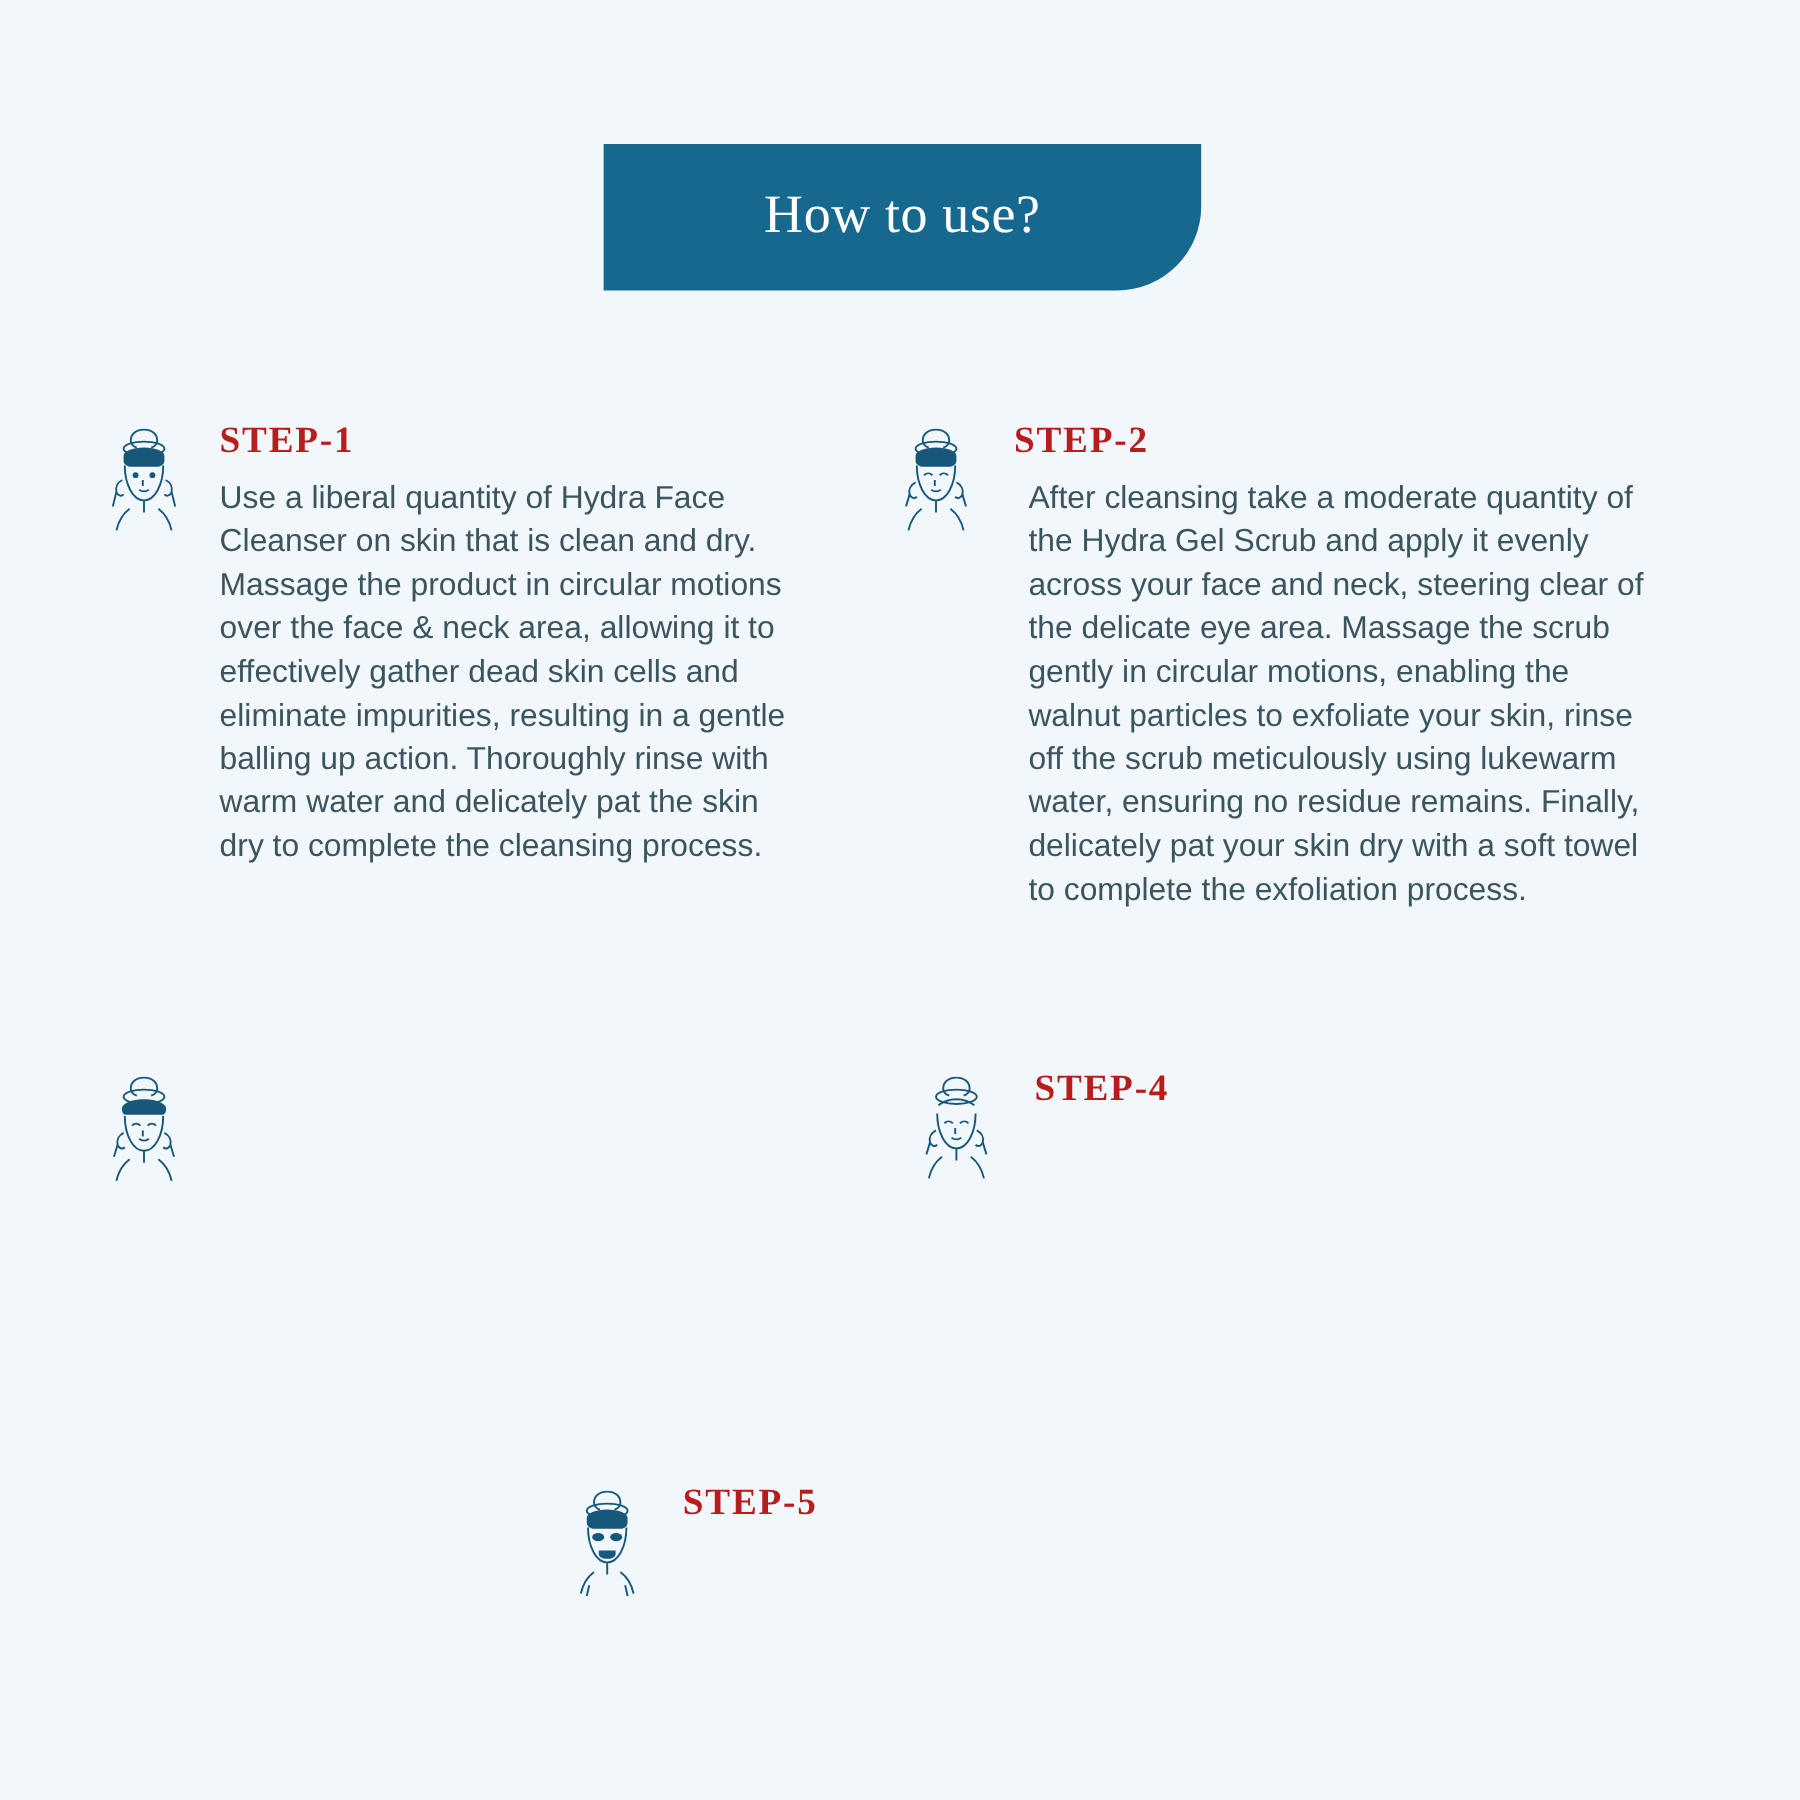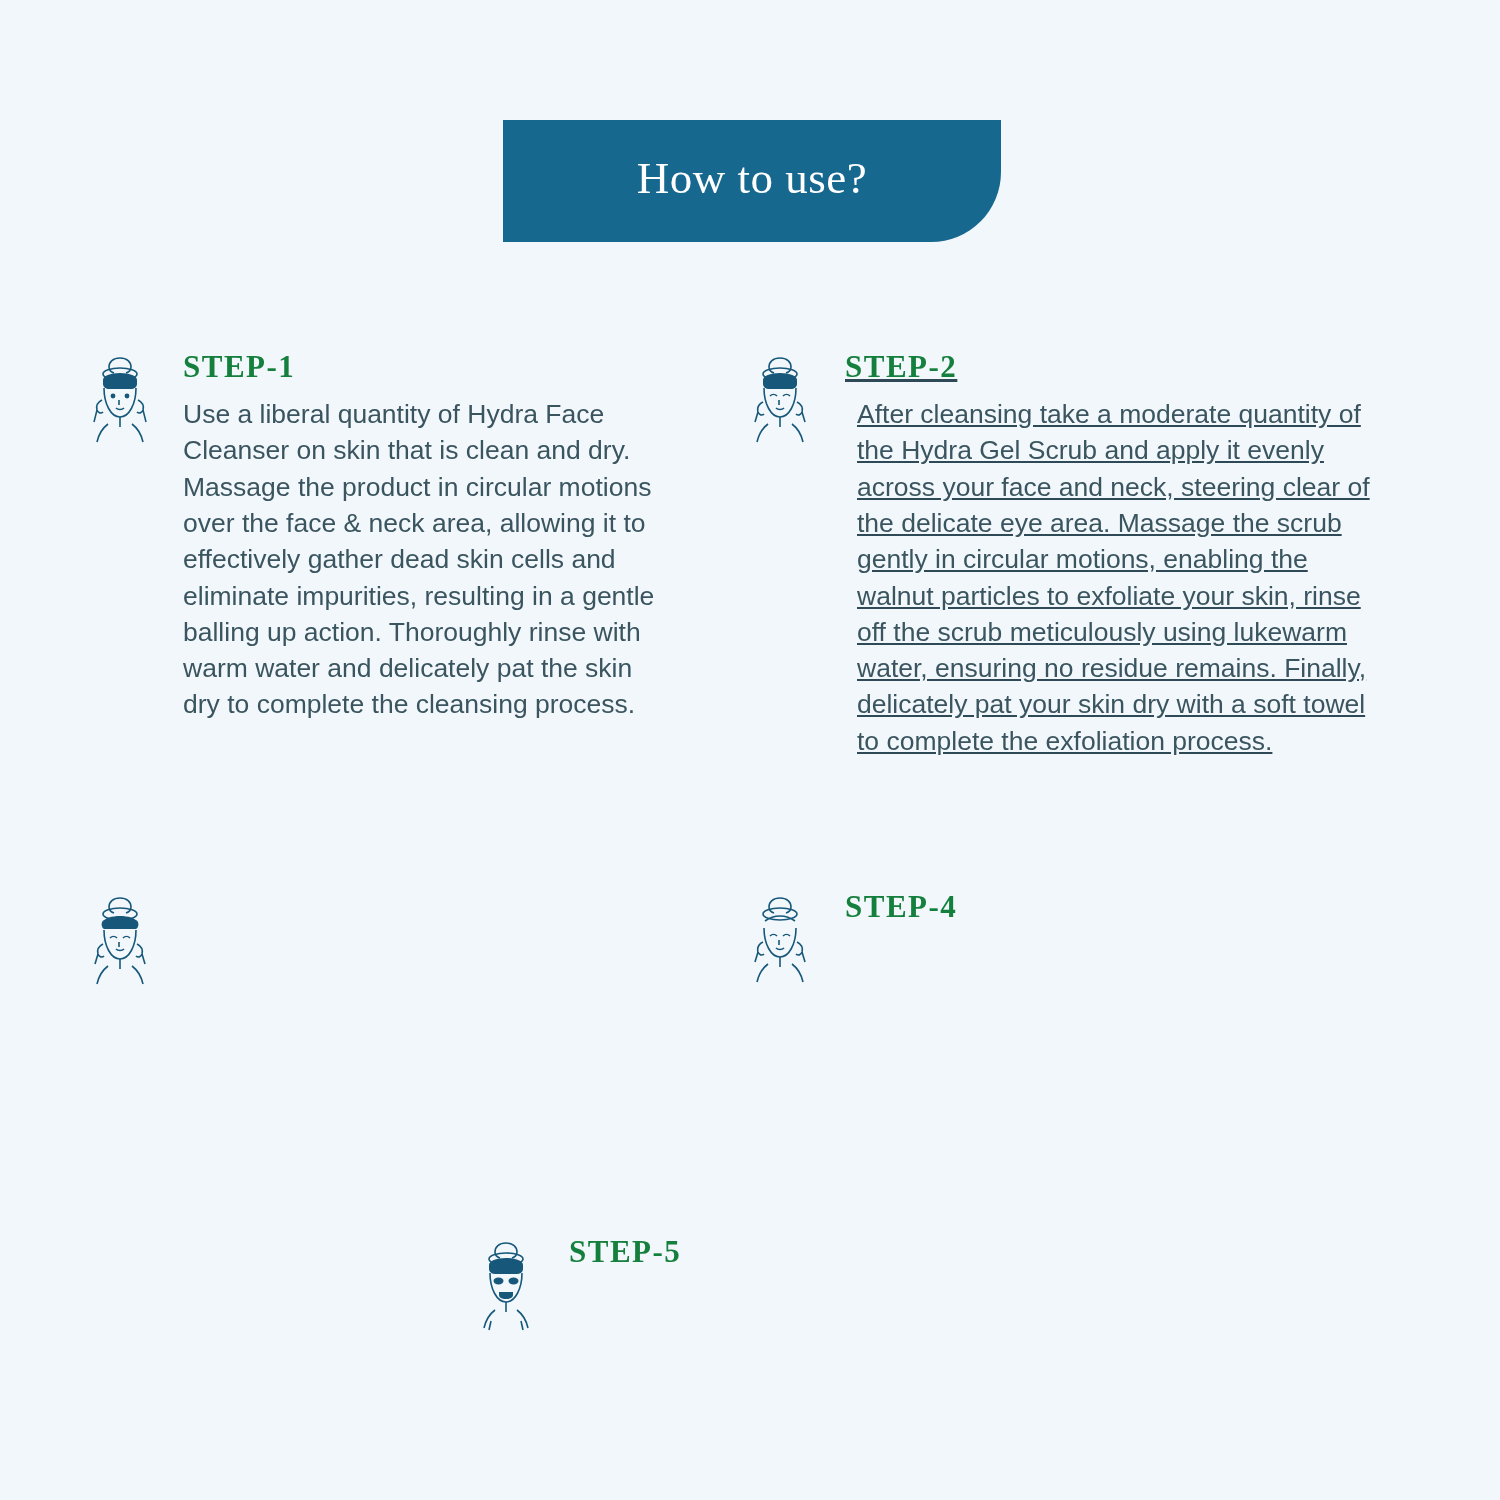--- a/index.html
+++ b/index.html
@@ -68,37 +68,37 @@
     margin-right: 10px;
   }
   .step-body {
     flex: 1 1 auto;
   }
   .step-title {
     font-family: "Liberation Serif", serif;
     font-weight: bold;
     font-size: 31px;
     letter-spacing: 1.5px;
-    color: #15803d;
+    color: #b91c1c;
     margin: 0 0 6px 0;
     line-height: 1.1;
   }
   .step-text {
     font-family: "Liberation Sans", sans-serif;
     font-size: 26.5px;
     line-height: 1.37;
     color: #3a555f;
     margin: 12px;
   }
 
   
   #step-1 { left: 75px;  top: 20px;  width: 600px; }
-  #step-2 { left: 735px; top: 20px;  width: 650px; text-decoration: underline; }
+  #step-2 { left: 735px; top: 20px;  width: 650px; }
   #step-3 { left: 75px;  top: 560px; width: 620px; }
-  #step-4 { left: 735px; top: 560px; width: 640px; }
+  #step-4 { left: 752px; top: 560px; width: 640px; }
   #step-5 { left: 461px; top: 905px; width: 600px; }
 
   #step-1 .step-title { margin-left: 8px; }
   #step-1 .step-text  { margin-left: 8px; }
   #step-3 .step-title { margin-left: 8px; }
   #step-3 .step-text  { margin-left: 8px; }
   #step-5 .step-title { margin-left: 8px; }
   #step-5 .step-text  { margin-left: 8px; }
   #step-2 .step-body, #step-4 .step-body { margin-left: 10px; }
 

